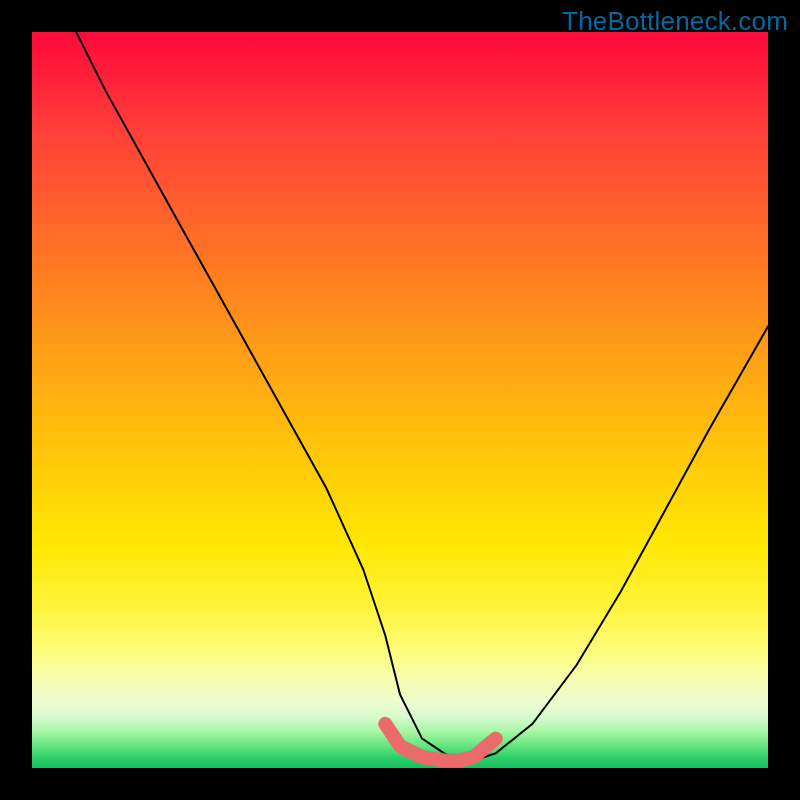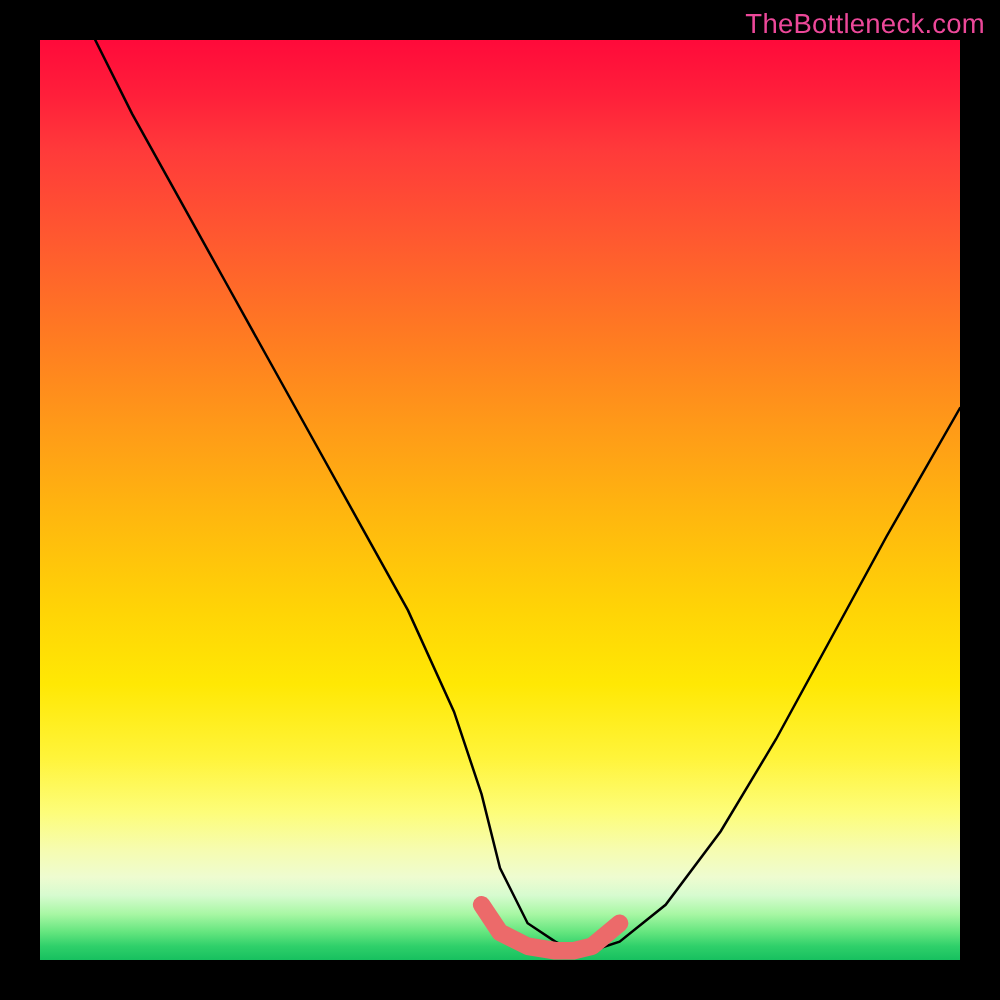--- a/index.html
+++ b/index.html
@@ -44,22 +44,22 @@
       #a8f7a4 95%,
       #63e57e 97%,
       #2fd06a 98.5%,
       #17c05f 100%
     );
   }
   .watermark {
     position: absolute;
     top: 6px;
     right: 12px;
-    color: #ec4899;
-    font-size: 22px;
+    color: #0369a1;
+    font-size: 26px;
     font-weight: 500;
     letter-spacing: 0.2px;
     user-select: none;
   }
   svg.curve {
     position: absolute;
     left: 0;
     top: 0;
     width: 736px;
     height: 736px;

